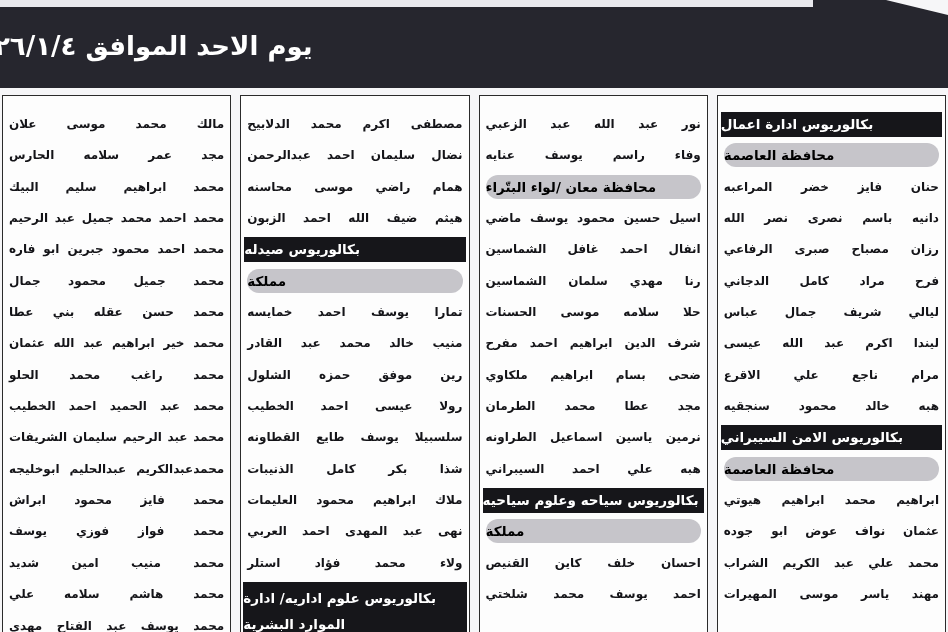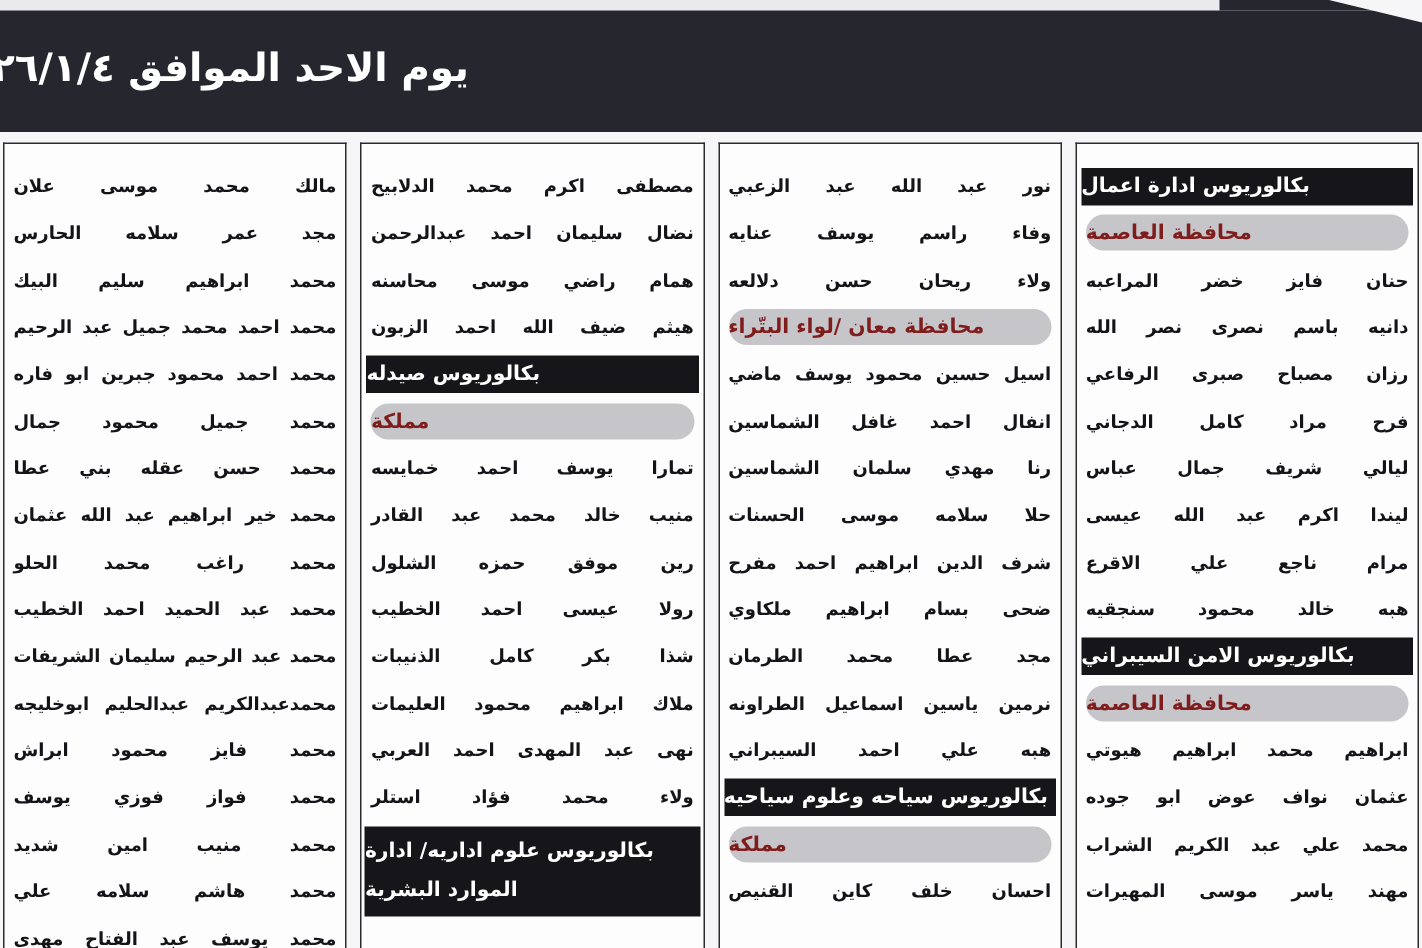--- a/index.html
+++ b/index.html
@@ -20,21 +20,21 @@
   .columns{position:absolute;top:95px;left:2px;right:2px;bottom:0;
        display:flex;gap:9px;direction:rtl;}
   .col{flex:1 1 0;background:var(--column-bg);border:1px solid var(--border-color);
        border-bottom:none;overflow:hidden;padding-top:13px;}
   .row{height:31.35px;overflow:hidden;direction:rtl;}
   .name{font-size:12px;font-weight:bold;color:var(--text-color);line-height:31.35px;
        padding:0 6px;text-align:justify;text-align-last:justify;white-space:nowrap;}
   .hdr-inner{font-weight:bold;text-align:left;overflow:hidden;}
   .header_black .hdr-inner{margin:2.5px 3px;background:var(--header-black-bg);color:#fff;
        font-size:13.5px;line-height:25px;height:25px;}
-  .header_gray .hdr-inner{margin:3px 6px;background:var(--header-gray-bg);color:#7f1d1d;
+  .header_gray .hdr-inner{margin:3px 6px;background:var(--header-gray-bg);color:#000000;
        font-size:13.5px;line-height:24px;height:24px;border-radius:12px;}
   .header_black_tall{height:62.7px;}
   .header_black_tall .hdr-inner{margin:3px 2px 0;background:var(--header-black-bg);color:#fff;
        font-size:13.5px;line-height:26px;height:100%;white-space:pre-line;padding-top:3px;}
 </style>
 </head>
 <body>
 
 <div class="page">
   <div class="top-strip"></div>
@@ -66,56 +66,57 @@
           <div class="hdr-inner">محافظة العاصمة</div>
         </div>
         <div class="row name">ابراهيم محمد ابراهيم هيوتي</div>
         <div class="row name">عثمان نواف عوض ابو جوده</div>
         <div class="row name">محمد علي عبد الكريم الشراب</div>
         <div class="row name">مهند ياسر موسى المهيرات</div>
       </div>
       <div class="col">
         <div class="row name">نور عبد الله عبد الزعبي</div>
         <div class="row name">وفاء راسم يوسف عنايه</div>
-        <div class="row name">ولاء ريحان حسن دلالعه</div>
         <div class="row header_gray">
           <div class="hdr-inner">محافظة معان /لواء البتّراء</div>
         </div>
         <div class="row name">اسيل حسين محمود يوسف ماضي</div>
         <div class="row name">انفال احمد غافل الشماسين</div>
         <div class="row name">رنا مهدي سلمان الشماسين</div>
         <div class="row name">حلا سلامه موسى الحسنات</div>
         <div class="row name">شرف الدين ابراهيم احمد مفرح</div>
         <div class="row name">ضحى بسام ابراهيم ملكاوي</div>
         <div class="row name">مجد عطا محمد الطرمان</div>
         <div class="row name">نرمين ياسين اسماعيل الطراونه</div>
         <div class="row name">هبه علي احمد السيبراني</div>
         <div class="row header_black">
           <div class="hdr-inner">بكالوريوس سياحه وعلوم سياحيه</div>
         </div>
         <div class="row header_gray">
           <div class="hdr-inner">مملكة</div>
         </div>
         <div class="row name">احسان خلف كاين القنيص</div>
+        <div class="row name">احمد يوسف محمد شلختي</div>
       </div>
       <div class="col">
         <div class="row name">مصطفى اكرم محمد الدلابيح</div>
         <div class="row name">نضال سليمان احمد عبدالرحمن</div>
         <div class="row name">همام راضي موسى محاسنه</div>
         <div class="row name">هيثم ضيف الله احمد الزبون</div>
         <div class="row header_black">
           <div class="hdr-inner">بكالوريوس صيدله</div>
         </div>
         <div class="row header_gray">
           <div class="hdr-inner">مملكة</div>
         </div>
         <div class="row name">تمارا يوسف احمد خمايسه</div>
         <div class="row name">منيب خالد محمد عبد القادر</div>
         <div class="row name">رين موفق حمزه الشلول</div>
         <div class="row name">رولا عيسى احمد الخطيب</div>
+        <div class="row name">سلسبيلا يوسف طايع القطاونه</div>
         <div class="row name">شذا بكر كامل الذنيبات</div>
         <div class="row name">ملاك ابراهيم محمود العليمات</div>
         <div class="row name">نهى عبد المهدى احمد العربي</div>
         <div class="row name">ولاء محمد فؤاد استلر</div>
         <div class="row header_black_tall">
           <div class="hdr-inner">بكالوريوس علوم اداريه/ ادارة
 الموارد البشرية</div>
         </div>
       </div>
       <div class="col">

